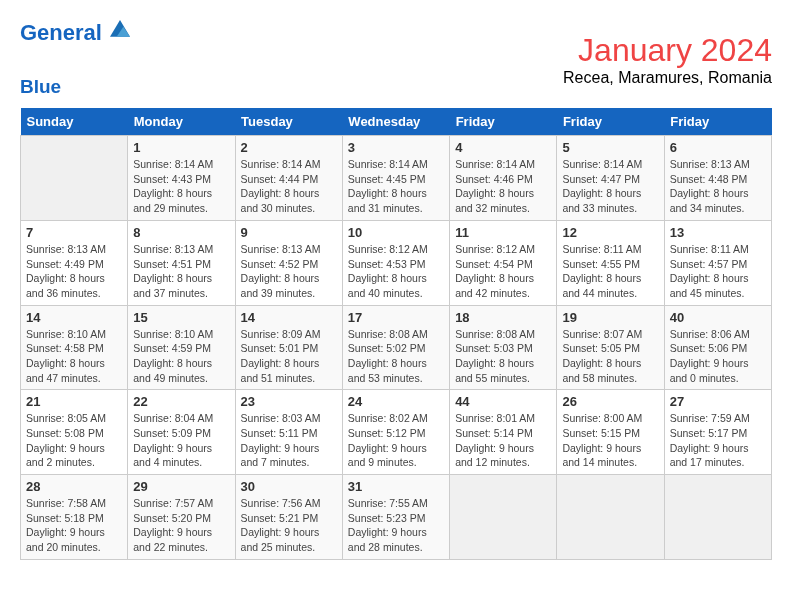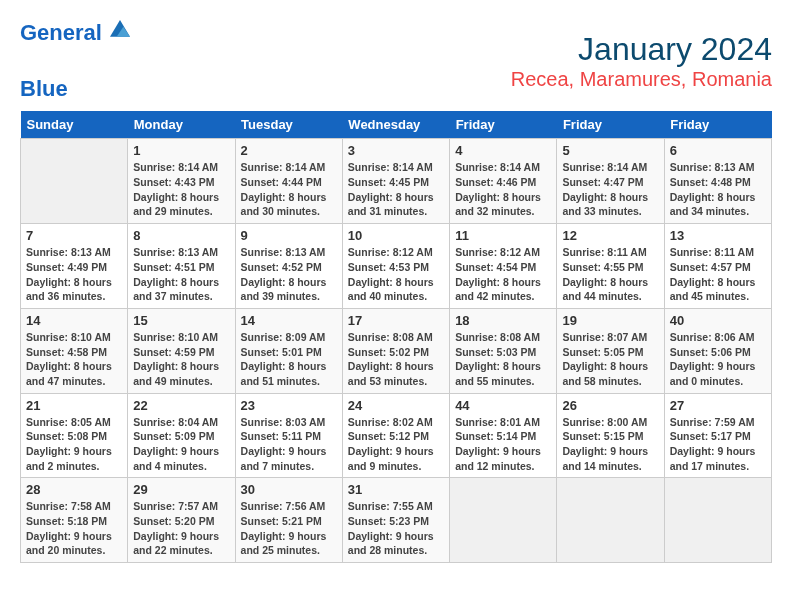--- a/index.html
+++ b/index.html
@@ -33,26 +33,26 @@
       width: 20px;
       height: 20px;
       margin-left: 2px;
     }
     .title-block {
       text-align: right;
     }
     .title-block h1 {
       font-size: 32px;
       font-weight: normal;
-      color: #0c4a6e;
+      color: #ef4444;
     }
     .title-block h2 {
-      font-size: 20px;
+      font-size: 16px;
       font-weight: normal;
-      color: #ef4444;
+      color: #000000;
     }
     table {
       width: 100%;
       border-collapse: collapse;
       font-size: 11px;
       padding-left: 35px;
     }
     thead tr th {
       background-color: #1565c0;
       color: #fff;
@@ -72,21 +72,20 @@
     tbody tr td .day-num {
       font-weight: bold;
       font-size: 13px;
       margin-bottom: 2px;
       display: block;
     }
     tbody tr td .day-info {
       color: #444;
       font-size: 10.5px;
       line-height: 1.4;
-      font-weight: bold;
     }
     tbody tr:nth-child(odd) td {
       background-color: #f9f9f9;
     }
     tbody tr:nth-child(even) td {
       background-color: #fff;
     }
     .empty {
       background-color: #f0f0f0 !important;
     }
@@ -97,21 +96,21 @@
 <div class="header">
   <div class="logo">
     <div>
       <div class="logo-text">
         <span>General</span>
         <svg class="logo-icon" viewBox="0 0 30 30" xmlns="http://www.w3.org/2000/svg">
           <polygon points="0,25 15,0 30,25" fill="#1a6eb5"></polygon>
           <polygon points="10,25 20,10 30,25" fill="#4a9fd4"></polygon>
         </svg>
       </div>
-      <div class="logo-text" style="color:#1565c0; font-size:22px;margin-top:32px;">Blue</div>
+      <div class="logo-text" style="color:#1565c0; font-size:19px;margin-top:32px;">Blue</div>
     </div>
   </div>
   <div class="title-block">
     <h1>January 2024</h1>
     <h2>Recea, Maramures, Romania</h2>
   </div>
 </div>
 
 <table>
   <thead>

